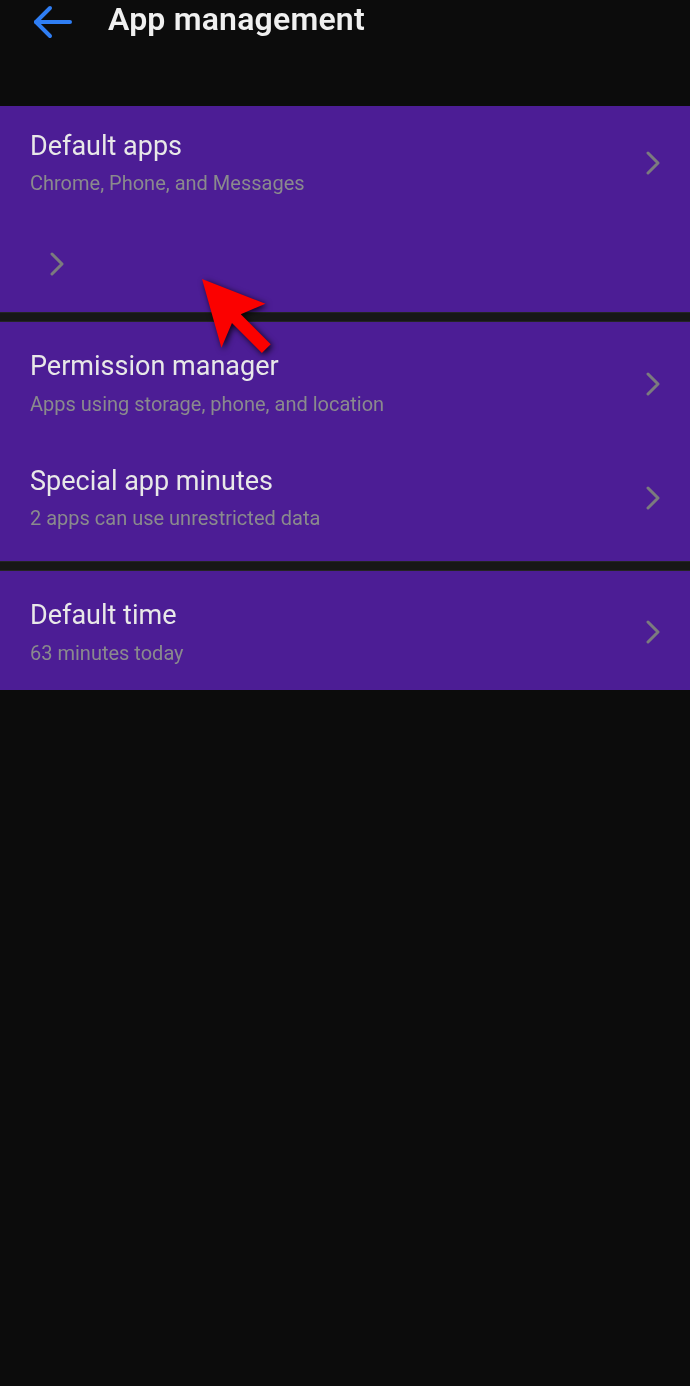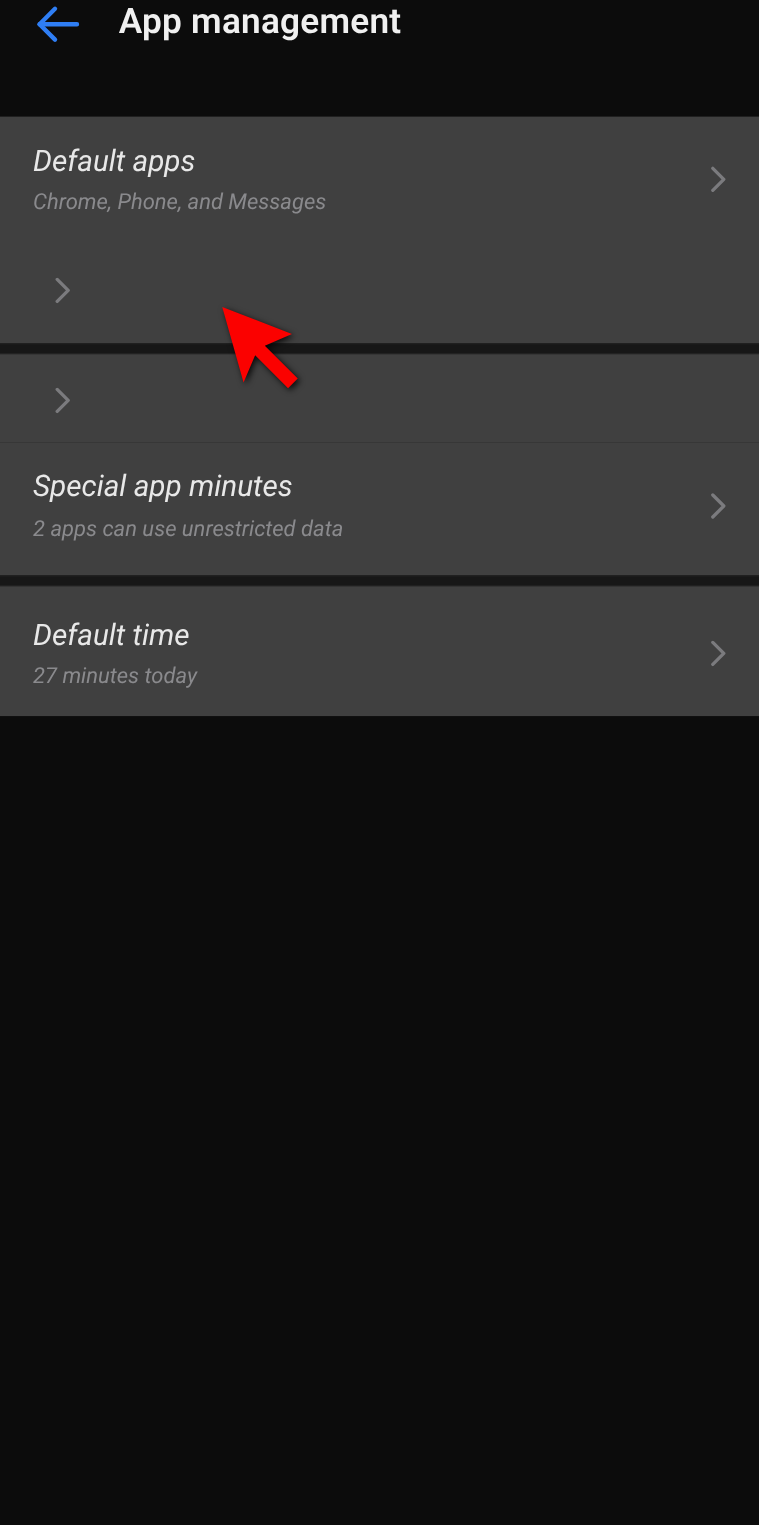--- a/index.html
+++ b/index.html
@@ -32,22 +32,21 @@
       color: #f0f0f0;
       letter-spacing: 0.2px;
     }
 
     
     .section { }
     .item {
       padding: 24px 28px 24px 30px;
       display: flex;
       align-items: center;
-      background: #404040;
-      font-style: italic;
+      background: #4c1d95;
     }
     .item .text { flex: 1 1 auto; }
     .item-title {
       font-size: 27px;
       line-height: 1.2;
       color: #e8e8e8;
     }
     .item-sub {
       font-size: 20px;
       color: #8a8a8d;
@@ -121,20 +120,24 @@
           <polyline points="2,2 12,12 2,22" fill="none" stroke="#7b7b7e" stroke-width="3" stroke-linecap="round" stroke-linejoin="round"></polyline>
         </svg>
     </div>
   </div>
 </div>
 
 <div class="divider"></div>
 
 <div class="section">
   <div class="item" style="padding-top:28px">
+    <div class="text">
+      <div class="item-title">Permission manager</div>
+      <div class="item-sub">Apps using storage, phone, and location</div>
+    </div>
     <div class="chevron">
       <svg width="14" height="24" viewBox="0 0 14 24">
           <polyline points="2,2 12,12 2,22" fill="none" stroke="#7b7b7e" stroke-width="3" stroke-linecap="round" stroke-linejoin="round"></polyline>
         </svg>
     </div>
   </div>
 
   <div class="item" style="padding-bottom:30px">
     <div class="text">
       <div class="item-title">Special app minutes</div>
@@ -147,21 +150,21 @@
     </div>
   </div>
 </div>
 
 <div class="divider"></div>
 
 <div class="section">
   <div class="item" style="padding-top:28px">
     <div class="text">
       <div class="item-title">Default time</div>
-      <div class="item-sub">27 minutes today</div>
+      <div class="item-sub">63 minutes today</div>
     </div>
     <div class="chevron">
       <svg width="14" height="24" viewBox="0 0 14 24">
           <polyline points="2,2 12,12 2,22" fill="none" stroke="#7b7b7e" stroke-width="3" stroke-linecap="round" stroke-linejoin="round"></polyline>
         </svg>
     </div>
   </div>
 </div>
 
 <div class="pointer">

